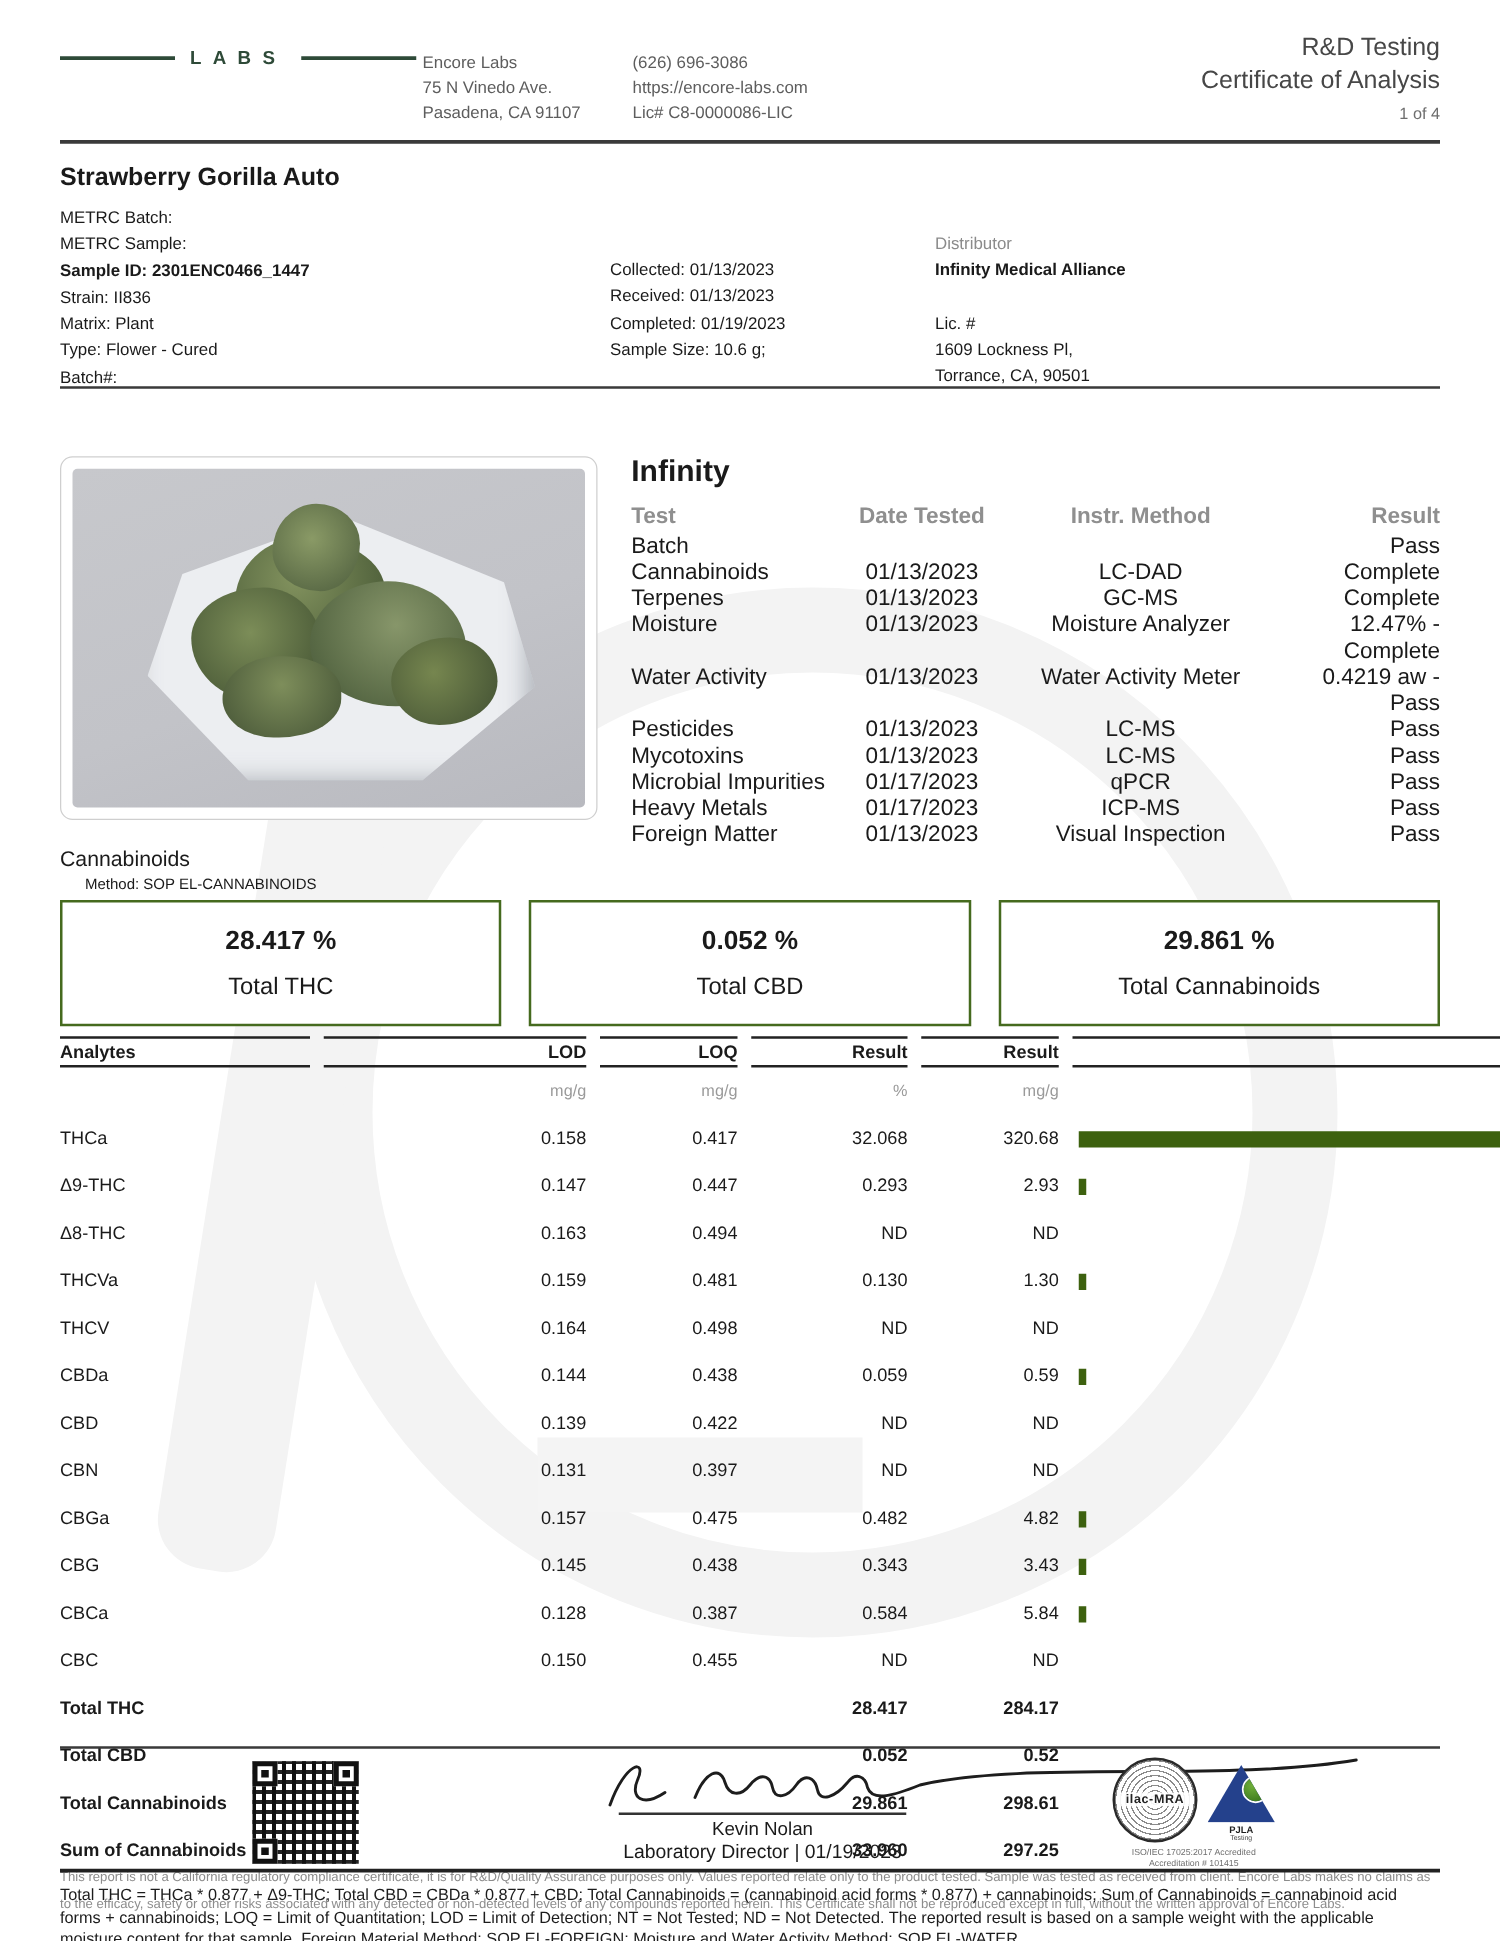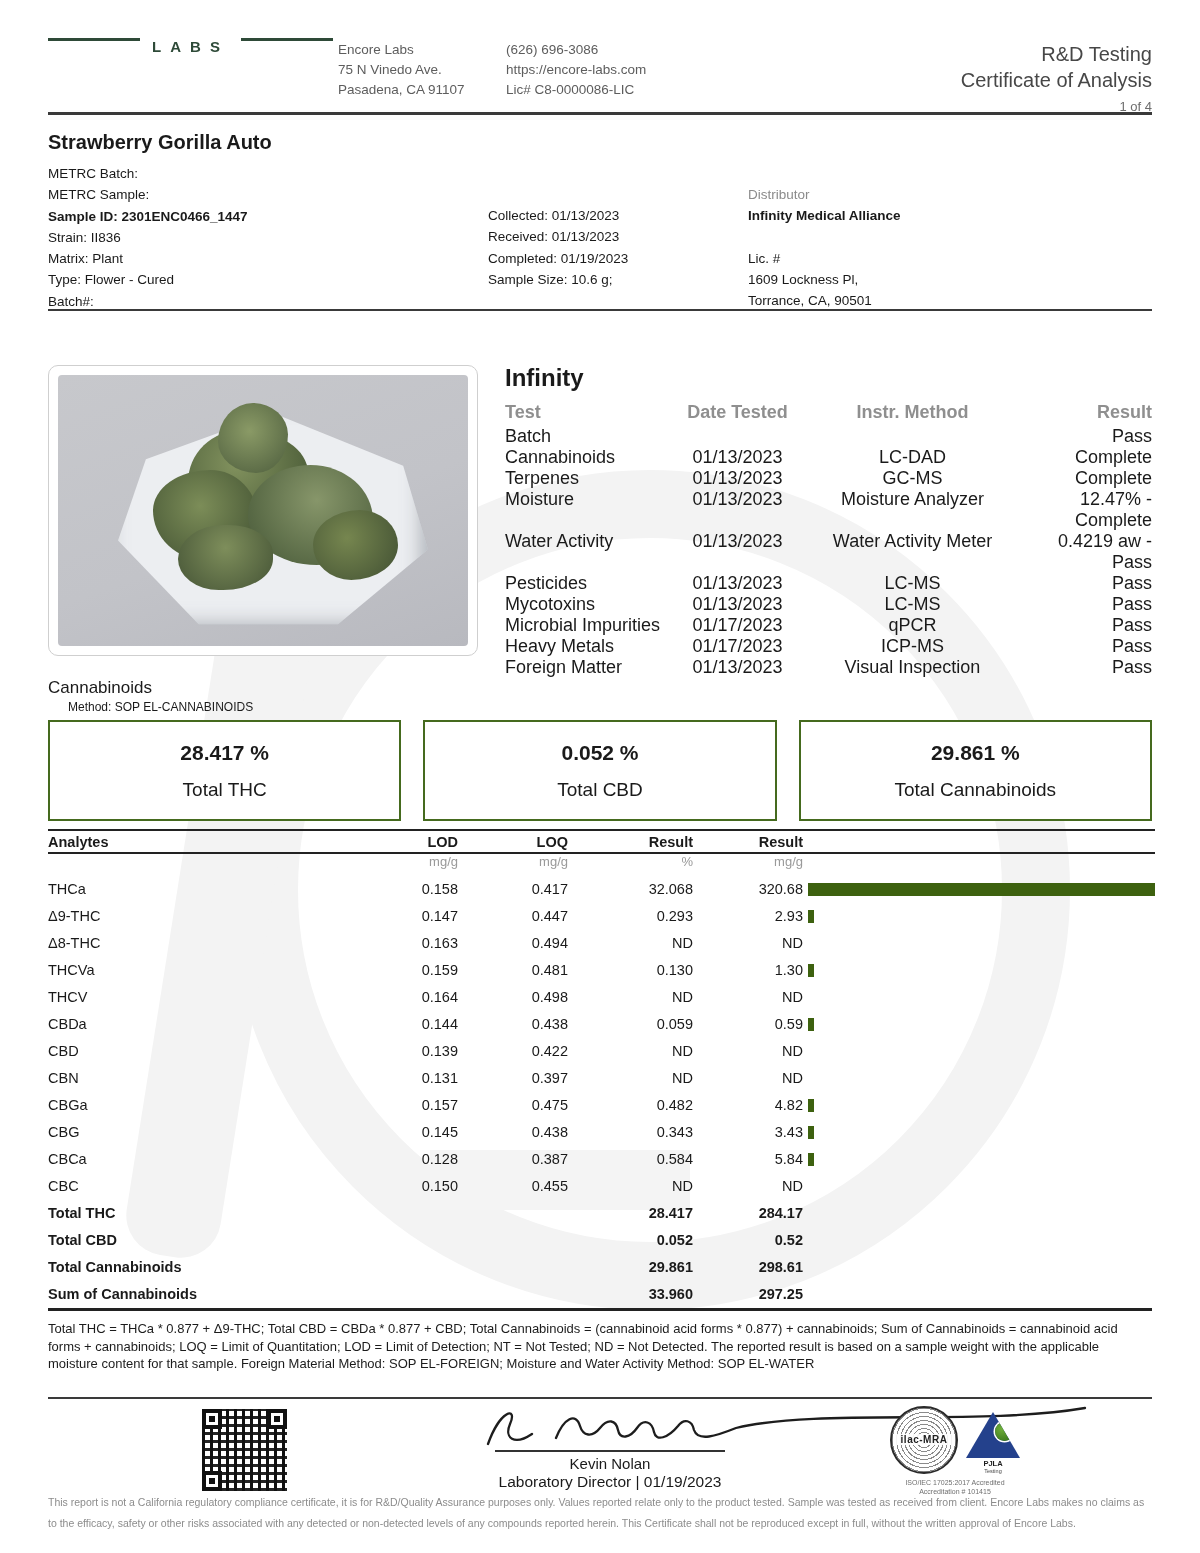--- a/index.html
+++ b/index.html
@@ -12,21 +12,21 @@
   .wm { position:absolute; z-index:0; pointer-events:none; }
   .wm-ring { left:230px; top:470px; width:840px; height:840px; border-radius:50%;
     border:68px solid #f3f3f3; }
   .wm-band { left:170px; top:620px; width:95px; height:640px; background:#f3f3f3;
     transform:rotate(9deg); border-radius:40px; }
   .wm-bar { left:430px; top:1150px; width:260px; height:60px; background:#f4f4f4; }
   .layer { position:absolute; z-index:1; }
 
   
   .logo-word { font-size:46px; font-weight:bold; letter-spacing:9px; color:#2e4a38; }
-  .logo-sub { display:flex; align-items:flex-start; gap:12px; margin-top:4px; color:#2e4a38; }
+  .logo-sub { display:flex; align-items:center; gap:12px; margin-top:4px; color:#2e4a38; }
   .logo-sub .rule { height:3px; background:#2e4a38; flex:1; }
   .logo-sub .labs { font-size:15px; font-weight:bold; letter-spacing:9px; }
   .hcol { font-size:13.5px; color:#5d5d5d; line-height:20px; }
   .hright { text-align:right; color:#474747; }
   .hright .big { font-size:20px; line-height:26px; }
   .hright .pg { font-size:13px; color:#6e6e6e; margin-top:6px; }
   .rule-full { position:absolute; left:48px; width:1104px; background:#3a3a3a; z-index:1; }
 
   
   .sample-title { font-size:20px; font-weight:bold; }
@@ -127,21 +127,21 @@
 <div class="layer hcol" style="left:338px; top:40px;">
   <div>Encore Labs</div>
   <div>75 N Vinedo Ave.</div>
   <div>Pasadena, CA 91107</div>
 </div>
 <div class="layer hcol" style="left:506px; top:40px;">
   <div>(626) 696-3086</div>
   <div>https://encore-labs.com</div>
   <div>Lic# C8-0000086-LIC</div>
 </div>
-<div class="layer hright" style="right:48px; top:41px; width:320px;">
+<div class="layer hright" style="right:48px; top:25px; width:320px;">
   <div class="big">R&amp;D Testing</div>
   <div class="big">Certificate of Analysis</div>
   <div class="pg">1 of 4</div>
 </div>
 <div class="rule-full" style="top:112px; height:3px;"></div>
 
 <div class="layer sample-title" style="left:48px; top:131px;">Strawberry Gorilla Auto</div>
 <div class="layer info" style="left:48px; top:163px;">
   <div>METRC Batch:</div>
   <div>METRC Sample:</div>
@@ -241,21 +241,21 @@
     <div class="cb-box">
       <div class="val">0.052 %</div>
       <div class="lab">Total CBD</div>
     </div>
     <div class="cb-box">
       <div class="val">29.861 %</div>
       <div class="lab">Total Cannabinoids</div>
     </div>
   </div>
 
-  <div class="an-grid" style="margin-top:8px;" id="an-table">
+  <div class="an-grid" style="margin-top:8px;gap:11px;" id="an-table">
     <div class="an-head">Analytes</div>
     <div class="an-head r">LOD</div>
     <div class="an-head r">LOQ</div>
     <div class="an-head r">Result</div>
     <div class="an-head r">Result</div>
     <div class="an-head"></div>
 
     <div class="units"></div>
     <div class="units r">mg/g</div>
     <div class="units r">mg/g</div>

